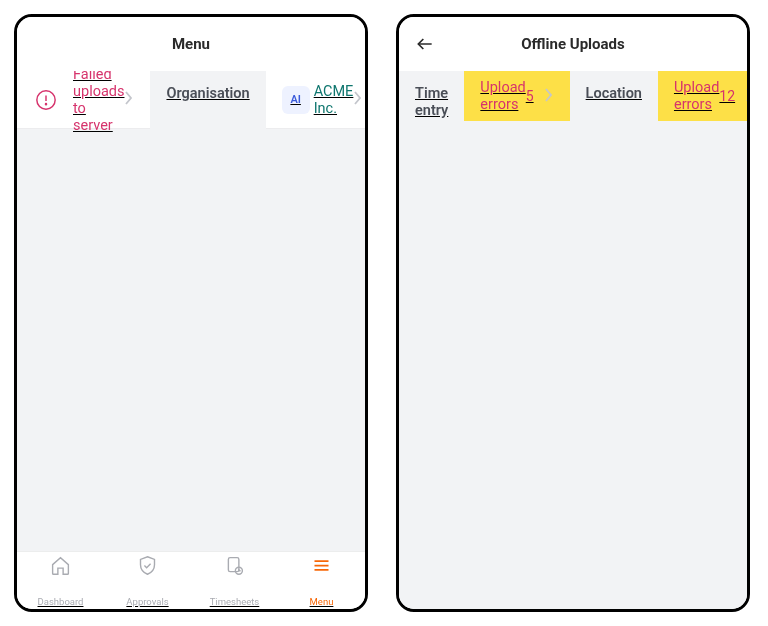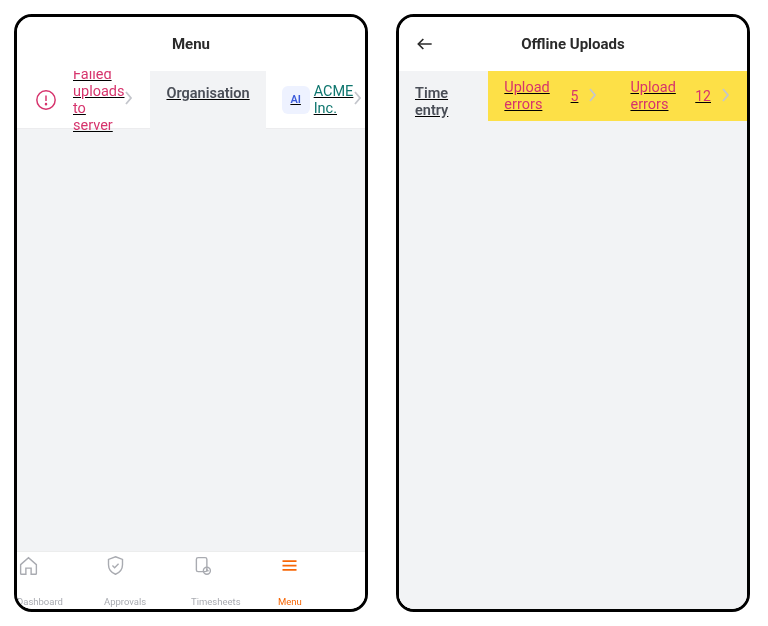--- a/index.html
+++ b/index.html
@@ -121,23 +121,25 @@
       height: 58px;
       border-top: 1px solid #eceded;
       display: flex;
       background: #fff;
       flex-shrink: 0;
     }
     .tab {
       flex: 1;
       display: flex;
       flex-direction: column;
+      align-items: center;
       justify-content: center;
       gap: 19px;
       cursor: pointer;
+      text-decoration: underline;
     }
     .tab-icon {
       width: 22px;
       height: 22px;
       display: flex;
       align-items: center;
       justify-content: center;
     }
     .tab-label {
       font-size: 9.5px;
@@ -329,20 +331,21 @@
     <div class="row-plain">
       <span class="row-label pink">Upload errors</span>
       <span class="row-count">5</span>
       <span class="chevron">
         <svg width="10" height="14" viewBox="0 0 8 14" fill="none" stroke="#c4c6cc" stroke-width="1.8">
             <path d="M1 1l5 6-5 6"></path>
           </svg>
       </span>
     </div>
 
+    <div class="section-header">Location</div>
     <div class="row-plain">
       <span class="row-label pink">Upload errors</span>
       <span class="row-count">12</span>
       <span class="chevron">
         <svg width="10" height="14" viewBox="0 0 8 14" fill="none" stroke="#c4c6cc" stroke-width="1.8">
             <path d="M1 1l5 6-5 6"></path>
           </svg>
       </span>
     </div>
 

